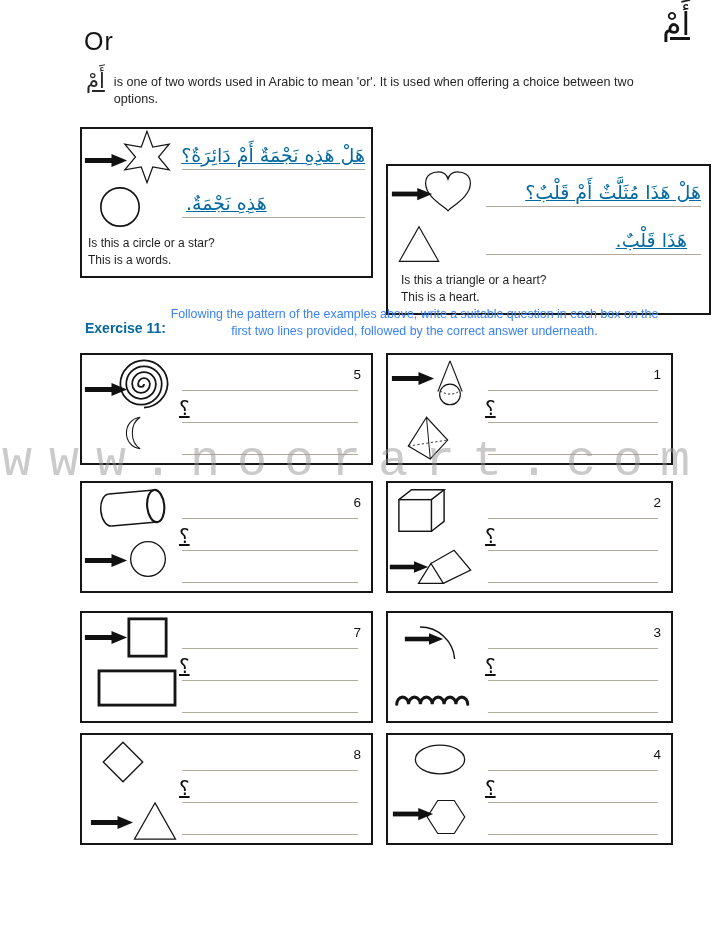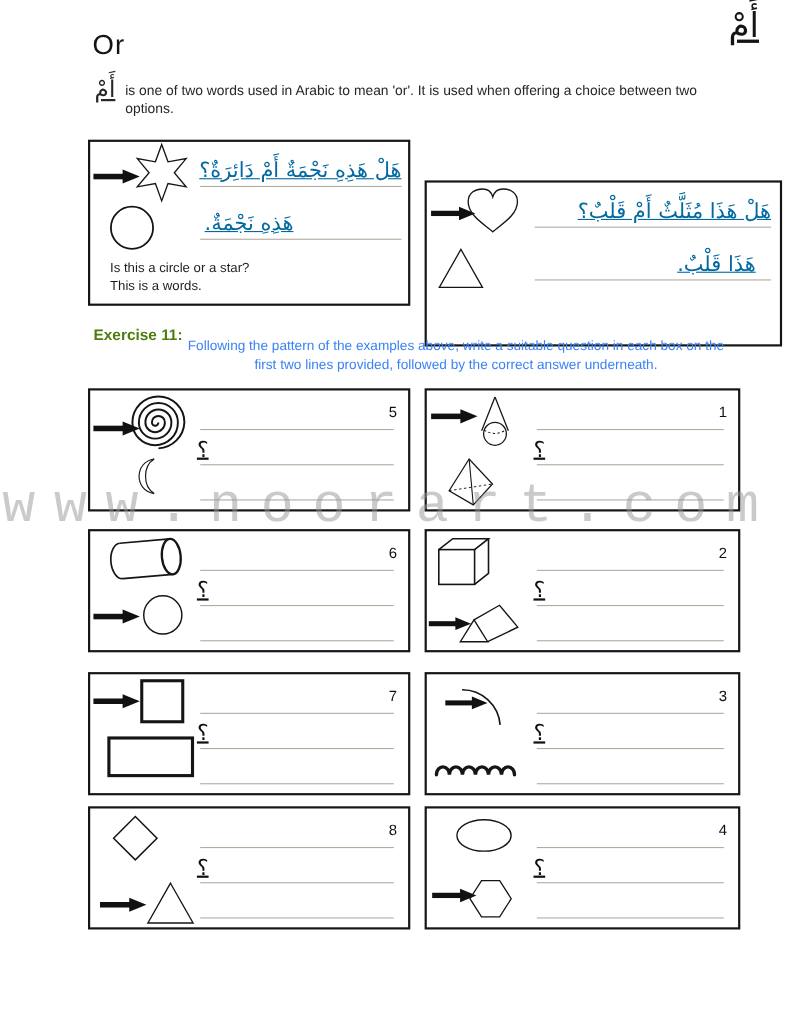--- a/index.html
+++ b/index.html
@@ -17,21 +17,21 @@
   .arq{position:absolute;font-size:19px;color:#0369a1;white-space:nowrap;line-height:30px;height:30px;}
   .cap{position:absolute;font-size:12px;line-height:16.5px;color:#1e1e1e;}
   .num{position:absolute;top:12px;right:10px;font-size:13.5px;color:#111;}
   .qm{position:absolute;font-size:20px;line-height:26px;color:#101010;font-family:"DejaVu Sans",sans-serif;}
   .shape{position:absolute;}
   .shape svg{display:block;overflow:visible;}
   .wm{position:absolute;left:2px;top:433px;width:720px;white-space:nowrap;
       font-family:"Liberation Mono",monospace;font-size:50px;letter-spacing:17px;
       color:#969696;opacity:0.5;pointer-events:none;}
   .pg{position:absolute;left:0;top:866px;width:720px;text-align:center;font-size:14.5px;color:#222;}
-  .exlab{left:85px;top:296px;font-size:14px;font-weight:bold;color:#4d7c0f;}
+  .exlab{left:85px;top:320px;font-size:14px;font-weight:bold;color:#0369a1;}
   .exinstr{left:162px;top:306px;width:505px;font-size:12.4px;line-height:17px;
            text-align:center;color:#3b82f6;}
 </style>
 </head>
 <body>
 
 <div class="page">
 
   <div class="abs hdr-en">Or</div>
   <div class="abs hdr-ar ar">أَمْ</div>
@@ -55,21 +55,21 @@
     </div>
     <div class="wline" style="left:100px;right:6px;top:40px;"></div>
     <div class="arq ar" style="left:100px;right:6px;top:11px;text-align:right;">هَلْ هَذِهِ نَجْمَةٌ أَمْ دَائِرَةٌ؟</div>
     <div class="shape" style="left:17px;top:57px;">
       <svg viewBox="0 0 46 46" width="42" height="42">
           <circle cx="23" cy="23" r="21" fill="none" stroke="#151515" stroke-width="1.8"></circle>
         </svg>
     </div>
     <div class="wline" style="left:100px;right:6px;top:88px;"></div>
     <div class="arq ar" style="left:104px;top:59px;text-align:left;">هَذِهِ نَجْمَةٌ.</div>
-    <div class="cap" style="left:18px;top:106px;">
+    <div class="cap" style="left:6px;top:106px;">
       <div>Is this a circle or a star?</div>
       <div>This is a words.</div>
     </div>
   </div>
 
   <div class="box" style="left:386px;top:127px;width:325px;height:151px;margin-top:37px;">
     <div class="shape" style="left:3px;top:21px;">
       <svg viewBox="0 0 48 16" width="42" height="14">
           <line x1="1" y1="8" x2="32" y2="8" stroke="#111" stroke-width="5.5"></line>
           <polygon points="30,1 47,8 30,15" fill="#111"></polygon>
@@ -82,20 +82,24 @@
     </div>
     <div class="wline" style="left:98px;right:8px;top:40px;"></div>
     <div class="arq ar" style="left:98px;right:8px;top:11px;text-align:right;">هَلْ هَذَا مُثَلَّثٌ أَمْ قَلْبٌ؟</div>
     <div class="shape" style="left:9px;top:56px;">
       <svg viewBox="0 0 56 50" width="44" height="44">
           <path d="M28,3 L53,47 L3,47 Z" fill="none" stroke="#151515" stroke-width="1.5"></path>
         </svg>
     </div>
     <div class="wline" style="left:98px;right:8px;top:88px;"></div>
     <div class="arq ar" style="right:22px;top:59px;text-align:right;">هَذَا قَلْبٌ.</div>
+    <div class="cap" style="left:13px;top:106px;">
+      <div>Is this a triangle or a heart?</div>
+      <div>This is a heart.</div>
+    </div>
   </div>
 
   <div class="abs exlab">Exercise 11:</div>
   <div class="abs exinstr">Following the pattern of the examples above, write a suitable question in each box on the first two lines provided, followed by the correct answer underneath.</div>
 
   <div class="box" style="left:80px;top:353px;width:293px;height:112px;">
     <div class="num">5</div>
     <div class="wline" style="left:100px;right:13px;top:35px;"></div>
     <div class="wline" style="left:100px;right:13px;top:67px;"></div>
     <div class="wline" style="left:100px;right:13px;top:99px;"></div>

